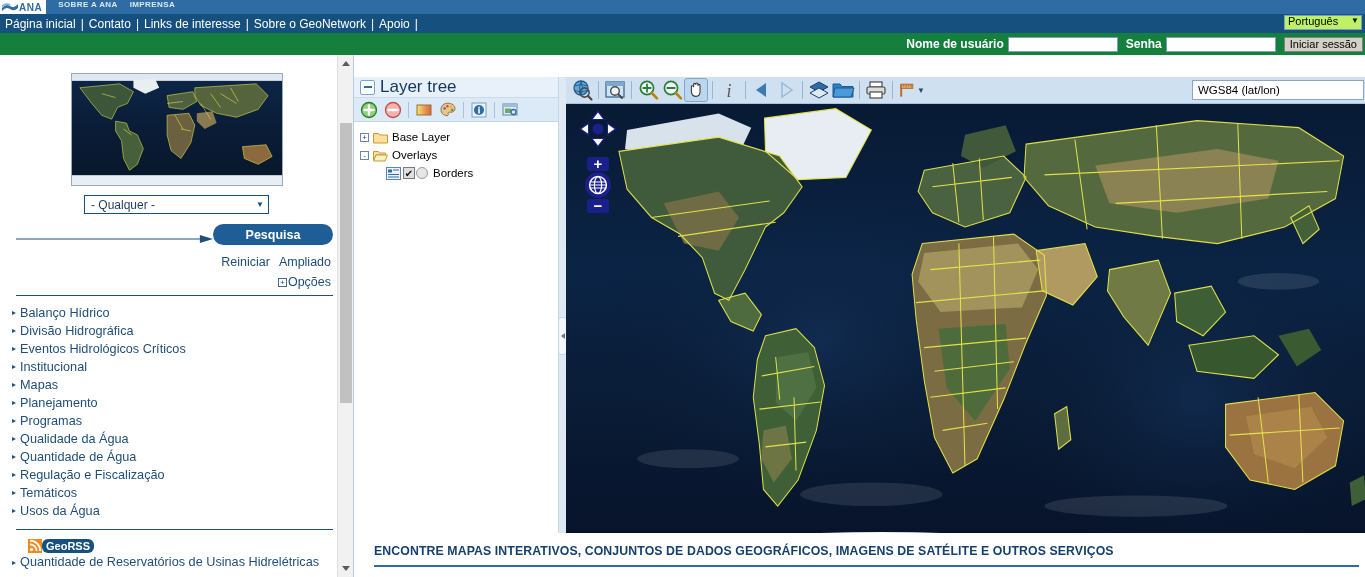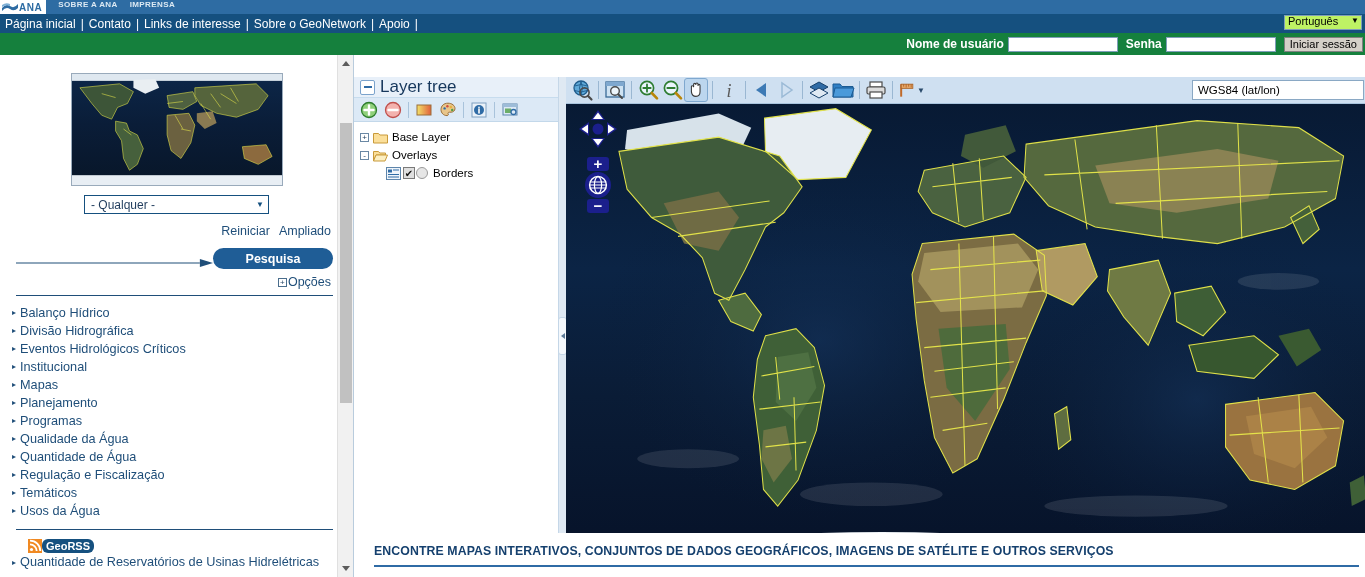--- a/index.html
+++ b/index.html
@@ -490,33 +490,33 @@
           <path d="M96 30 L112 28 M104 42 L112 56 M110 56 L120 58 M30 20 L44 24 M52 56 L60 62 M140 20 L150 34 M150 20 L166 30 M160 14 L168 28 M130 30 L140 46"></path>
         </g>
       </svg>
     </div>
 
     <div id="anysel">
       <span>- Qualquer -</span>
       <span class="caret">▼</span>
     </div>
 
-    <div id="linksrow">
-      <span>Reiniciar</span>
-      <span>Ampliado</span>
-    </div>
-
     <div id="searchrow">
       <div id="arrowline">
         <svg width="100%" height="10" viewBox="0 0 180 10" preserveAspectRatio="none">
           <line x1="0" y1="5" x2="168" y2="5" stroke="#1f4e79" stroke-width="1"></line>
           <polygon points="168,1 180,5 168,9" fill="#1f4e79"></polygon>
         </svg>
       </div>
       <button id="btn-pesquisa">Pesquisa</button>
+    </div>
+
+    <div id="linksrow">
+      <span>Reiniciar</span>
+      <span>Ampliado</span>
     </div>
 
     <div id="opcoesrow">
       <span class="plusbox">+</span>
       <span class="opt">Opções</span>
     </div>
 
     <hr class="sb">
 
     <div id="cats">

